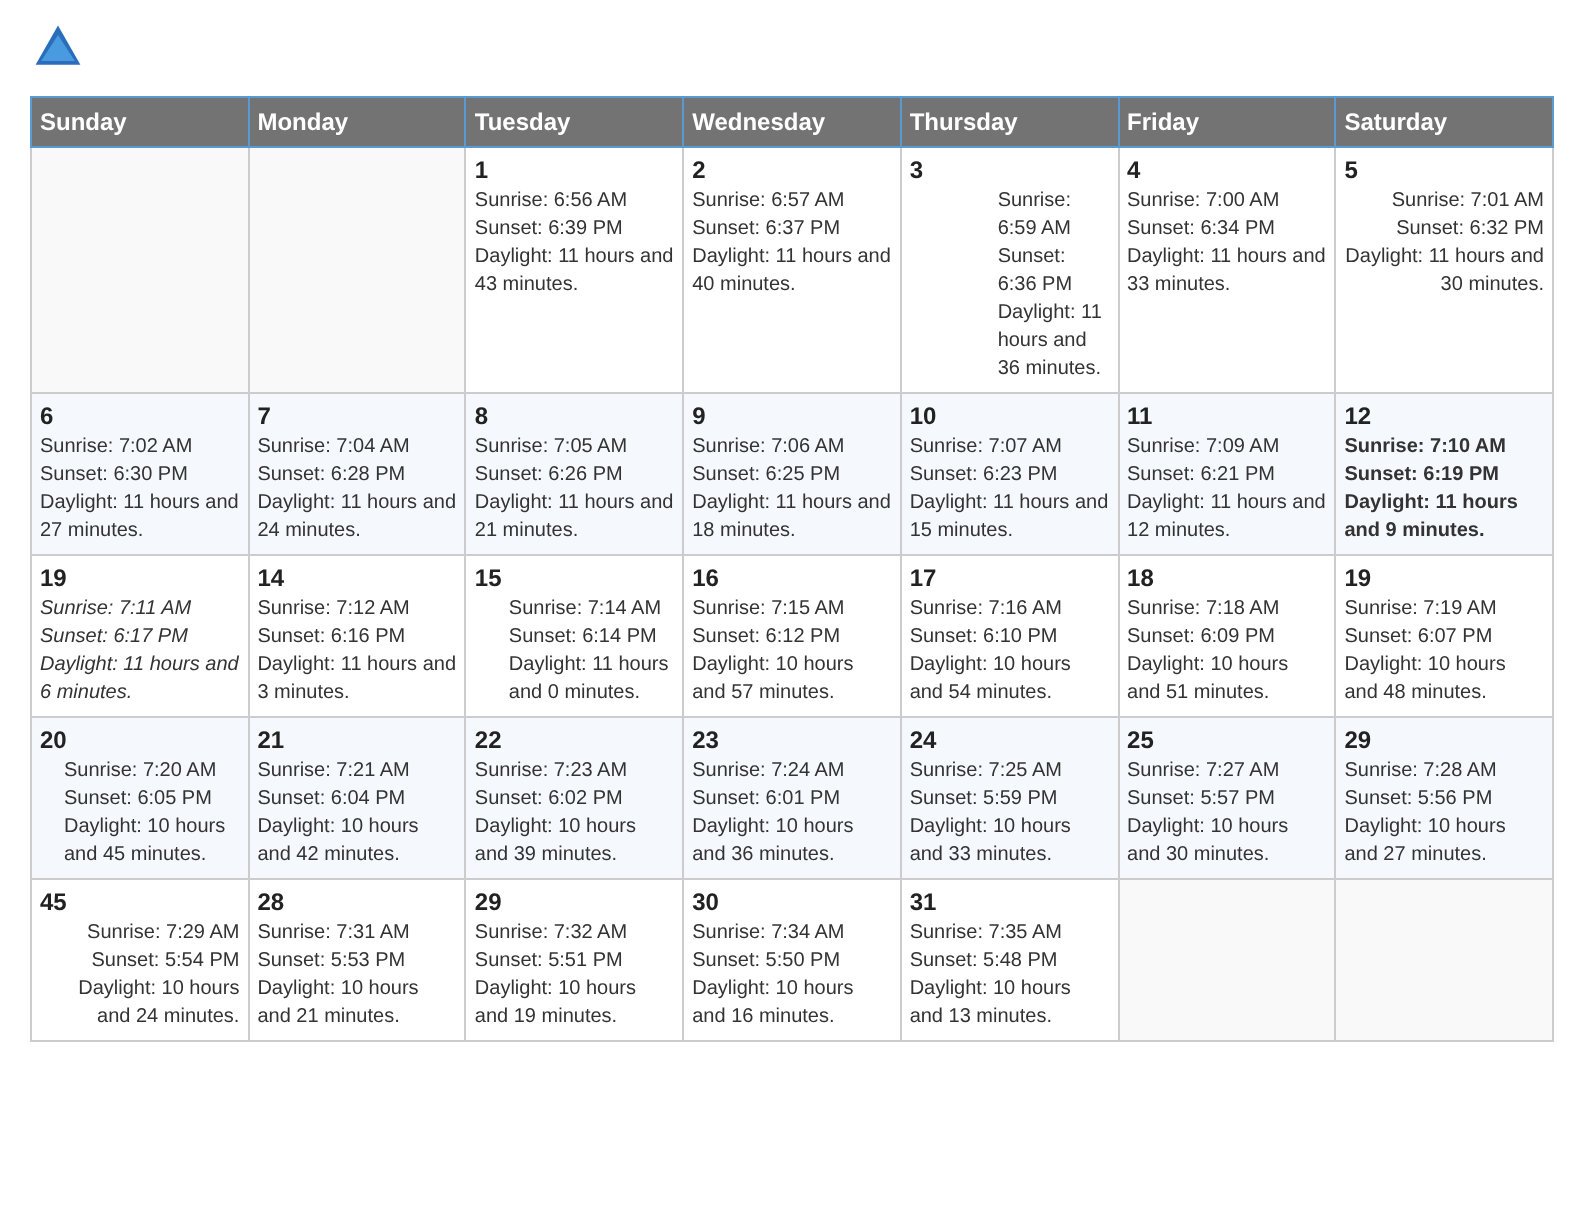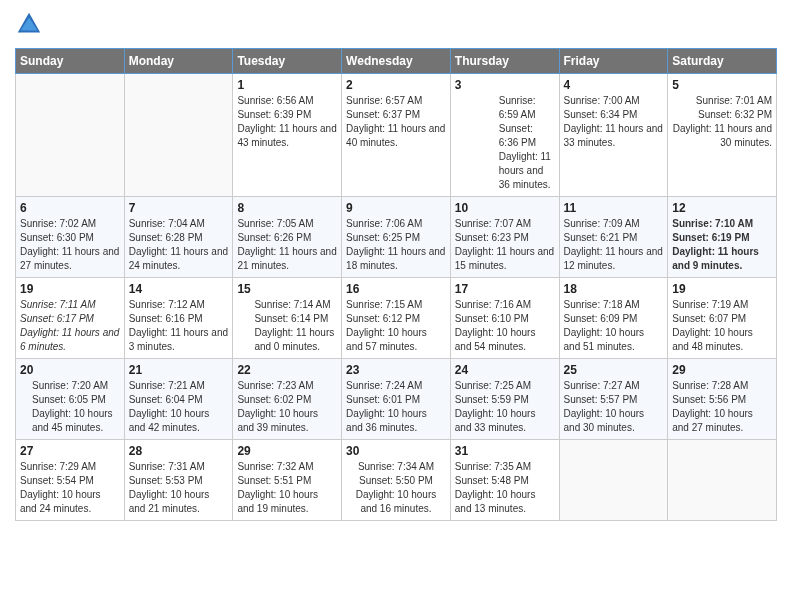--- a/index.html
+++ b/index.html
@@ -288,40 +288,40 @@
         </td>
         <td>
           <span class="day-number">29</span>
           <div class="day-info" style="white-space: pre-line;">Sunrise: 7:28 AM
 Sunset: 5:56 PM
 Daylight: 10 hours and 27 minutes.</div>
         </td>
       </tr>
       <tr>
         <td>
-          <span class="day-number">27</span>
-          <div class="day-info" style="white-space: pre-line;">Sunrise: 7:29 AM
+          <span class="day-number">45</span>
+          <div class="day-info" style="white-space: pre-line; text-align: right;">Sunrise: 7:29 AM
 Sunset: 5:54 PM
 Daylight: 10 hours and 24 minutes.</div>
         </td>
         <td>
           <span class="day-number">28</span>
           <div class="day-info" style="white-space: pre-line;">Sunrise: 7:31 AM
 Sunset: 5:53 PM
 Daylight: 10 hours and 21 minutes.</div>
         </td>
         <td>
           <span class="day-number">29</span>
           <div class="day-info" style="white-space: pre-line;">Sunrise: 7:32 AM
 Sunset: 5:51 PM
 Daylight: 10 hours and 19 minutes.</div>
         </td>
         <td>
           <span class="day-number">30</span>
-          <div class="day-info" style="white-space: pre-line; text-align: center;">Sunrise: 7:34 AM
+          <div class="day-info" style="white-space: pre-line;">Sunrise: 7:34 AM
 Sunset: 5:50 PM
 Daylight: 10 hours and 16 minutes.</div>
         </td>
         <td>
           <span class="day-number">31</span>
           <div class="day-info" style="white-space: pre-line;">Sunrise: 7:35 AM
 Sunset: 5:48 PM
 Daylight: 10 hours and 13 minutes.</div>
         </td>
         <td class="empty-cell"></td>

